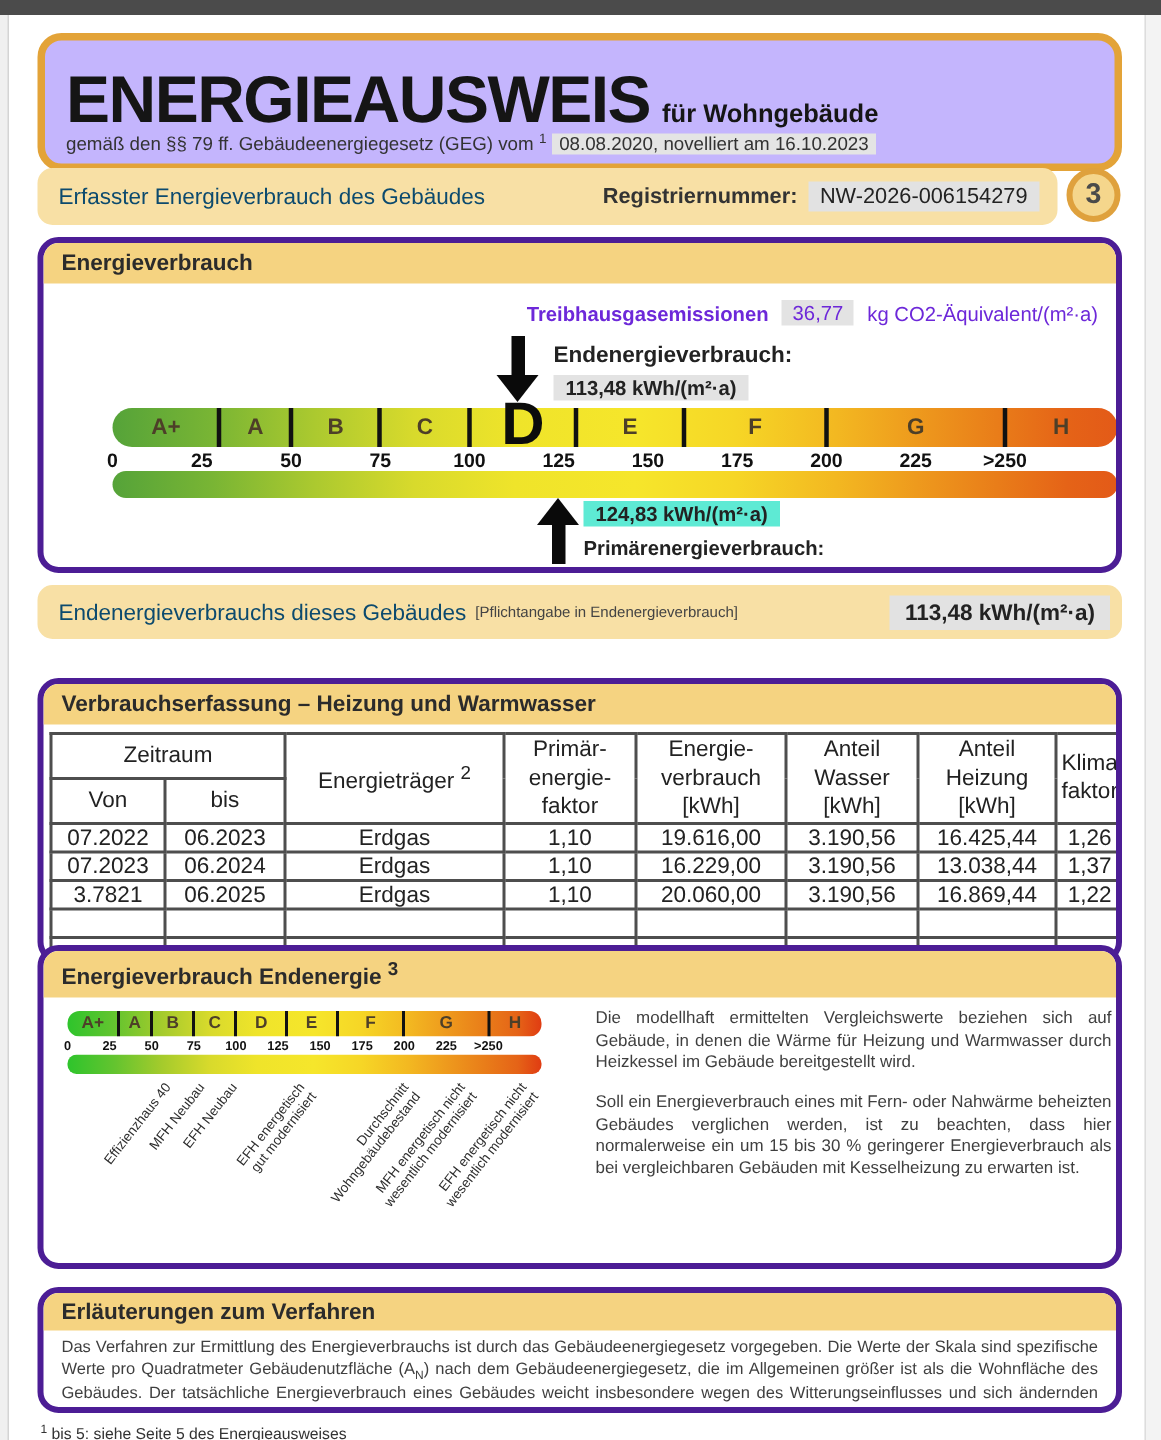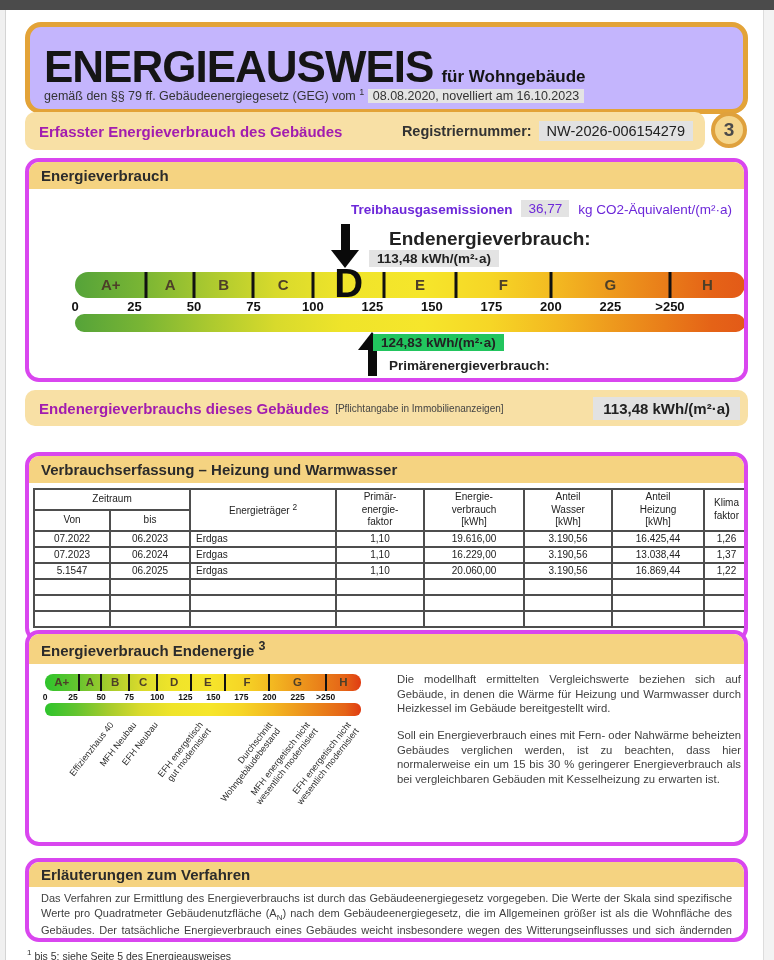--- a/index.html
+++ b/index.html
@@ -24,52 +24,52 @@
   .law-line { font-size:12.5px; color:#333; margin-top:-2px; }
   .law-line sup { font-size:9px; }
   .gray-chip { background:#e4e4e4; padding:0 5px; }
 
   
   .band {
     position:absolute; left:25px; background:#F8E0A5; border-radius:10px;
     display:flex; align-items:center;
   }
   #band-reg { top:112px; width:680px; height:38px; }
-  .band-title { font-weight:bold; font-size:15px; color:#a21caf; margin-left:14px; }
+  .band-title { font-weight:normal; font-size:15px; color:#0c4a6e; margin-left:14px; }
   .reg-group { margin-left:auto; margin-right:12px; display:flex; align-items:center; gap:7px; }
   .reg-label { font-weight:bold; font-size:14.5px; color:#333; }
   .reg-value { background:#e2e2e2; padding:2px 8px; font-size:14.5px; color:#222; }
   .badge {
     position:absolute; left:711px; top:112px; width:36px; height:36px;
     border:4px solid #DFA13D; background:#F5D68C; border-radius:50%;
     display:flex; align-items:center; justify-content:center;
     font-size:19px; font-weight:bold; color:#4a4a4a;
   }
   #band-end { top:390px; width:723px; height:36px; }
   .band-note { font-size:10px; color:#444; margin-left:6px; }
   .band-value { margin-left:auto; margin-right:8px; background:#e2e2e2; padding:3px 10px; font-size:15px; font-weight:bold; color:#222; }
 
   
   .box {
     position:absolute; left:25px; width:723px;
-    border:4px solid #d946ef; border-radius:14px; background:#fff; overflow:hidden;
+    border:4px solid #4c1d95; border-radius:14px; background:#fff; overflow:hidden;
   }
   .box-head {
     background:#F5D381; font-weight:bold; font-size:15px; color:#2b2b2b;
     padding:5px 12px; border-radius:9px 9px 0 0;
   }
 
   
   #box-energy { top:158px; height:224px; }
   .ghg-row { position:absolute; right:12px; top:38px; display:flex; align-items:flex-end; gap:9px; font-size:13.5px; color:#6d28d9; }
   .ghg-label { font-weight:bold; }
   .ghg-value { background:#e3e3e3; padding:1px 7px; }
-  .lbl-end  { position:absolute; left:340px; top:66px;  font-weight:bold; font-size:19px;margin-left:20px; }
+  .lbl-end  { position:absolute; left:340px; top:66px;  font-weight:bold; font-size:15px; }
   .val-end  { position:absolute; left:340px; top:88px;  background:#e3e3e3; padding:1px 8px; font-size:13.5px; font-weight:bold; }
-  .val-prim { position:absolute; left:344px; top:172px; background:#22c55e; padding:1px 8px; font-size:13.5px; font-weight:bold; }
+  .val-prim { position:absolute; left:360px; top:172px; background:#5eead4; padding:1px 8px; font-size:13.5px; font-weight:bold; }
   .lbl-prim { position:absolute; left:360px; top:196px; font-weight:bold; font-size:13.5px; }
 
   .arrow { position:absolute; display:flex; flex-direction:column; align-items:center; }
   .arrow .shaft { width:9px; height:26px; background:#0a0a0a; }
   .arrow .head-down { width:0; height:0; border-left:14px solid transparent; border-right:14px solid transparent; border-top:18px solid #0a0a0a; }
   .arrow .head-up   { width:0; height:0; border-left:14px solid transparent; border-right:14px solid transparent; border-bottom:18px solid #0a0a0a; }
   #arrow-down { top:62px; }
   #arrow-up   { top:170px; }
 
   
@@ -84,25 +84,25 @@
   .tick { position:absolute; top:0; bottom:0; width:3px; background:#111; transform:translateX(-50%); }
   .letter { position:absolute; transform:translateX(-50%); font-weight:bold; color:#4d3f28; }
   #scale-big .letter { line-height:26px; font-size:15px; }
   .current-letter { position:absolute; transform:translateX(-50%); bottom:-2px; font-size:40px; font-weight:bold; color:#0c0c0c; line-height:0.85; }
   .num { position:absolute; transform:translateX(-50%); font-weight:bold; color:#111; }
   #scale-big .num { font-size:13px; top:1px; }
 
   
   #box-table { top:452px; height:190px; }
   #box-table .box-head { padding:5px 12px; }
-  table.vtab { border-collapse:collapse; margin:5px 4px 0 4px; font-size:10px; color:#222; table-layout:fixed; }
+  table.vtab { border-collapse:collapse; margin:5px 4px 0 4px; font-size:15px; color:#222; table-layout:fixed; }
   table.vtab th, table.vtab td { border:2px solid #4e4e4e; }
   table.vtab th { font-weight:normal; white-space:pre-line; padding:1px 2px; line-height:1.25; text-align:center; background:#fff; }
   table.vtab td { height:16px; padding:0 5px; text-align:center; }
-  table.vtab td.left { text-align:left; }
+  table.vtab td.left { text-align:center; }
   .chk-row { margin:3px 0 0 9px; font-size:10px; color:#444; display:flex; align-items:center; gap:4px; }
   .chk-box { width:8px; height:8px; border:1px solid #888; background:#fff; display:inline-block; }
 
   
   #box-cmp { top:630px; height:216px; }
   #scale-cmp { left:16px; top:40px; width:316px; }
   #scale-cmp .letter-bar { height:17px; border-radius:8px;
     background:linear-gradient(90deg,#2ec42c 0%,#64c42f 10%,#a5cb2c 20%,#d8da2c 30%,#efe42a 40%,#f6e62b 52%,#f6d626 62%,#f3b821 72%,#ee9a1d 80%,#e97d19 88%,#e56317 95%,#e03c12 100%); }
   #scale-cmp .letter { line-height:17px; font-size:11.5px; }
   #scale-cmp .tick { width:2px; }
@@ -206,21 +206,21 @@
   <div class="arrow" id="arrow-up" style="left: 329.075px;">
     <div class="head-up"></div>
     <div class="shaft"></div>
   </div>
   <div class="val-prim">124,83 kWh/(m²·a)</div>
   <div class="lbl-prim">Primärenergieverbrauch:</div>
 </div>
 
 <div class="band" id="band-end">
   <span class="band-title">Endenergieverbrauchs dieses Gebäudes</span>
-  <span class="band-note">[Pflichtangabe in Immobilienanzeigen]</span>
+  <span class="band-note">[Pflichtangabe in Endenergieverbrauch]</span>
   <span class="band-value">113,48 kWh/(m²·a)</span>
 </div>
 
 <div class="box" id="box-table">
   <div class="box-head">Verbrauchserfassung – Heizung und Warmwasser</div>
   <table class="vtab" id="vtab" style="width: 715px;">
       <colgroup>
         <col style="width: 76px;">
         <col style="width: 80px;">
         <col style="width: 146px;">
@@ -269,21 +269,21 @@
           <td>07.2023</td>
           <td>06.2024</td>
           <td class="left">Erdgas</td>
           <td>1,10</td>
           <td>16.229,00</td>
           <td>3.190,56</td>
           <td>13.038,44</td>
           <td>1,37</td>
         </tr>
         <tr>
-          <td>5.1547</td>
+          <td>3.7821</td>
           <td>06.2025</td>
           <td class="left">Erdgas</td>
           <td>1,10</td>
           <td>20.060,00</td>
           <td>3.190,56</td>
           <td>16.869,44</td>
           <td>1,22</td>
         </tr>
         <tr>
           <td>&nbsp;</td>

